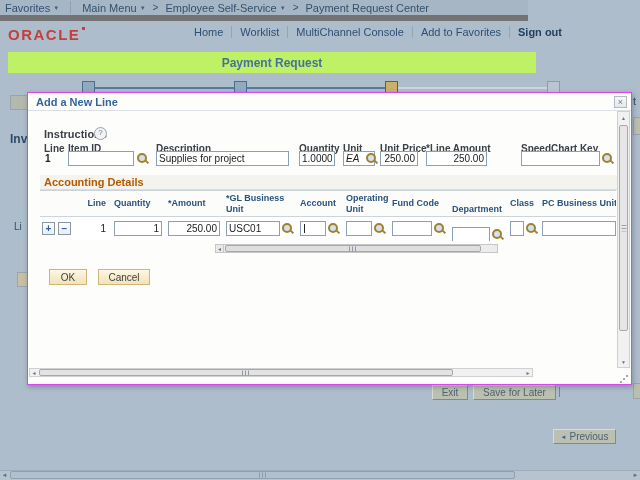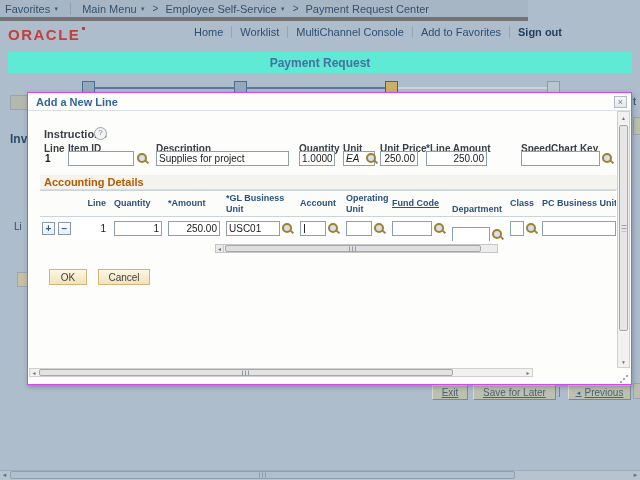--- a/index.html
+++ b/index.html
@@ -1,56 +1,56 @@
 <!DOCTYPE html>
 <html><head>
 <meta charset="utf-8">
 <style>
   html,body{margin:0;padding:0;}
   #screen{position:relative;width:640px;height:480px;background:#aebdcc;overflow:hidden;
           font-family:"Liberation Sans",sans-serif;-webkit-font-smoothing:antialiased;}
   
   .topbar{position:absolute;left:0;top:0;width:528px;height:21px;background:#a7b6c5;
-          border-bottom:4px solid #737373;display:flex;align-items:center;font-size:11px;color:#32516f;box-sizing:border-box;}
+          border-bottom:6px solid #737373;display:flex;align-items:center;font-size:11px;color:#32516f;box-sizing:border-box;}
   .crumb{display:inline-flex;align-items:center;gap:3px;margin:0 5px;cursor:default;white-space:nowrap;}
   .dd{font-size:6px;color:#41608b;line-height:1;}
   .vsep{width:1px;height:13px;background:#8fa1b2;margin:0 6px;}
   .gt{margin:0 2px;color:#32516f;font-size:10px;}
   .navrow{position:absolute;left:0;top:21px;width:640px;height:21px;background:#aebdcc;display:flex;
           justify-content:flex-end;align-items:center;padding-right:70px;box-sizing:border-box;font-size:11px;color:#2d4f74;}
   .navlink{padding:0 8px;white-space:nowrap;}
   .navlink + .navlink{border-left:1px solid #93a5b6;}
   .signout{font-weight:bold;color:#24415f;}
   .logo{position:absolute;left:8px;top:26px;font-size:15px;font-weight:bold;letter-spacing:1.5px;color:#c0413c;}
   .logo::after{content:"";display:inline-block;width:3px;height:3px;background:#c0413c;vertical-align:top;margin:1px 0 0 2px;}
-  .band{position:absolute;left:8px;top:52px;width:624px;height:21px;background:#5eead4;color:#47709f;
+  .band{position:absolute;left:8px;top:52px;width:528px;height:21px;background:#bef264;color:#47709f;
         font-weight:bold;font-size:12px;display:flex;align-items:center;justify-content:center;}
   
   .seg{position:absolute;top:87px;height:2px;}
   .seg-done{left:88px;width:303px;background:#57799d;}
   .seg-todo{left:391px;width:162px;background:#ccd5dd;}
   .stop{position:absolute;top:81px;width:11px;height:11px;border:1px solid #4a7090;background:#93aabe;box-sizing:content-box;}
   .stop.current{background:#c9b169;border-color:#3e628a;}
   .stop.future{background:#bac6d0;border-color:#8a9cab;}
   
   .frag{position:absolute;}
   .frag-box1{left:10px;top:95px;width:17px;height:13px;background:#b4b9ae;border:1px solid #97a3ae;}
   .frag-invo{left:10px;top:132px;font-size:12px;font-weight:bold;color:#2d4b69;}
   .frag-li{left:14px;top:221px;font-size:10px;color:#33506e;}
   .frag-box2{left:17px;top:272px;width:10px;height:13px;background:#c7c0a4;border:1px solid #9aa5ae;}
   .frag-t{left:633px;top:95px;font-size:11px;color:#2d4b69;}
   .frag-box3{left:633px;top:117px;width:7px;height:16px;background:#bdbfae;border:1px solid #97a5b2;}
   .frag-box4{left:633px;top:383px;width:7px;height:14px;background:#bdbfae;border:1px solid #97a5b2;}
   
   .pbtn{position:absolute;top:385px;height:13px;background:#bcc0b1;border:1px solid;
         border-color:#d9dcd2 #7b8b93 #7b8b93 #d9dcd2;color:#4d6273;font-size:10px;
-        display:flex;align-items:center;justify-content:center;box-sizing:content-box;line-height:1;text-decoration:underline;}
+        display:flex;align-items:center;justify-content:center;box-sizing:content-box;line-height:1;}
   .pbtn-exit{left:432px;width:34px;}
   .pbtn-sfl{left:473px;width:81px;}
-  .pbtn-prev{left:568px;width:61px;}
+  .pbtn-prev{left:553px;width:61px;margin-top:44px;}
   .prev-arrow{font-size:6px;color:#34609a;margin-right:3px;}
   .psep{position:absolute;left:558px;top:385px;color:#6b7c8c;font-size:11px;}
   
   .pg-scroll{position:absolute;left:0;top:470px;width:640px;height:10px;background:#b7c3cf;border-top:1px solid #9dadbc;box-sizing:border-box;}
   .pg-btn{position:absolute;top:470px;width:9px;height:10px;font-size:6px;color:#5c7084;display:flex;align-items:center;justify-content:center;}
   .pg-btn.l{left:0;}
   .pg-btn.r{left:631px;}
   .pg-thumb{position:absolute;left:10px;top:471px;width:505px;height:8px;background:#b1c0cd;border:1px solid #8fa0b0;border-radius:2px;box-sizing:border-box;}
   .grip{position:relative;}
   .grip::after{content:"";position:absolute;left:50%;top:50%;transform:translate(-50%,-50%);
@@ -80,21 +80,21 @@
   
   .grid-clip{position:absolute;left:12px;top:97px;width:576px;height:51px;overflow:hidden;}
   .grid-inner{width:616px;}
   .g-head{display:flex;height:27px;border-top:1px solid #ccd3d9;border-bottom:1px solid #ccd3d9;
           background:#fcfcfa;box-sizing:border-box;align-items:center;}
   .g-row{display:flex;height:23px;align-items:center;background:#fff;}
   .g-cell{box-sizing:border-box;padding:0 2px;flex:none;display:flex;align-items:center;}
   .g-head .g-cell{font-size:9px;font-weight:bold;color:#2a527f;line-height:1.15;}
   .c-act{width:44px;}.c-line{width:28px;justify-content:flex-end;padding-right:6px;}
   .c-qty{width:54px;}.c-amt{width:58px;}.c-glbu{width:74px;}.c-acc{width:46px;}.c-op{width:46px;}
-  .c-fund{width:60px;text-decoration:underline;}.c-dept{width:58px;margin-top:12px;}.c-class{width:32px;}.c-pcbu{width:94px;}
+  .c-fund{width:60px;}.c-dept{width:58px;margin-top:12px;}.c-class{width:32px;}.c-pcbu{width:94px;}
   .gin{height:15px;border:1px solid #8aa1b5;background:#fff;font-size:10px;font-family:inherit;
        padding:0 2px;box-sizing:border-box;color:#1a1a1a;outline:none;flex:none;}
   .gbtn{width:13px;height:13px;border:1px solid #8b98a4;background:linear-gradient(#fcfdfe,#e9eef2);
         color:#2f5d95;font-size:10px;font-weight:bold;line-height:11px;text-align:center;box-sizing:border-box;
         margin-right:3px;flex:none;cursor:default;}
   .lk-inline{position:relative;display:inline-block;width:12px;height:12px;margin-left:2px;flex:none;}
   .lk-inline::before{content:"";position:absolute;left:0;top:0;width:6px;height:6px;border:2px solid #a0812f;
                      border-radius:50%;background:#d4e0ea;}
   .lk-inline::after{content:"";position:absolute;left:8px;top:8px;width:4px;height:2px;background:#a0812f;transform:rotate(45deg);}
   .inwrap{position:relative;display:inline-flex;flex:none;}

